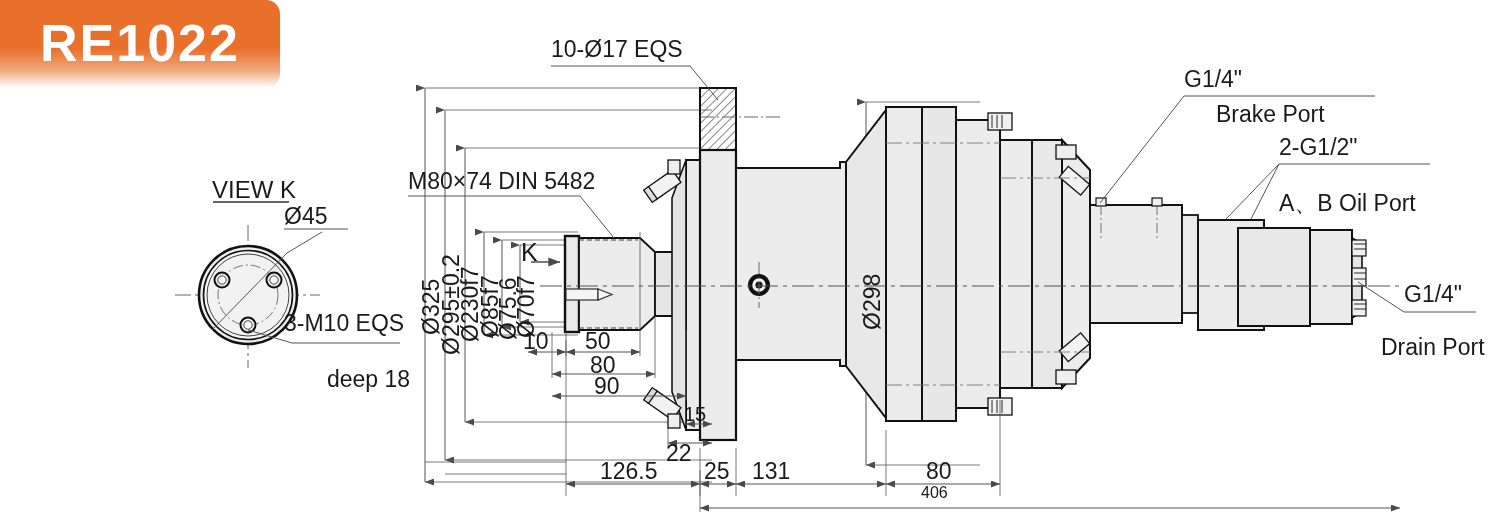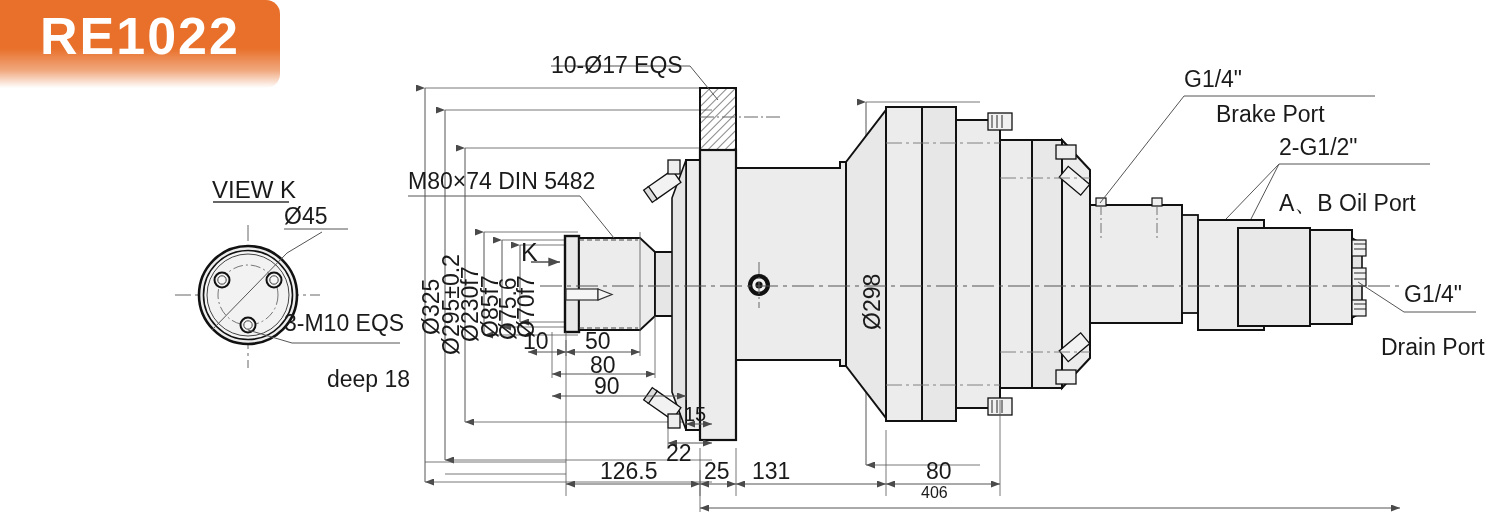--- a/index.html
+++ b/index.html
@@ -22,21 +22,21 @@
     left: 0px;
     top: 0px;
     width: 280px;
     height: 88px;
     border-radius: 0 14px 14px 0;
     background: linear-gradient(to bottom, #e8702a 0%, #e8702a 55%, #f0a87e 80%, #ffffff 100%);
     display: flex;
     align-items: flex-start;
     justify-content: center;
     box-sizing: border-box;
-    padding-top: 10px;
+    padding-top: 17px;
   }
   #badge-text {
     color: #ffffff;
     font-size: 52px;
     font-weight: bold;
     letter-spacing: 2px;
     line-height: 1;
     font-family: "Liberation Sans", sans-serif;
   }
   .lbl {
@@ -328,21 +328,21 @@
       <line x1="445" y1="474" x2="566" y2="474" stroke-width="0.8"></line>
     </g>
 
   </svg>
 
   <div class="lbl" style="left:212px; top:178px; font-size:24px;">VIEW K</div>
   <div class="lbl" style="left:284px; top:205px; font-size:23px;">Ø45</div>
   <div class="lbl" style="left:284px; top:312px; font-size:23px;">3-M10 EQS</div>
   <div class="lbl" style="left:283px; top:368px; font-size:23px;margin-left:44px;">deep 18</div>
 
-  <div class="lbl" style="left:551px; top:38px; font-size:23px;margin-top:16px;">10-Ø17 EQS</div>
+  <div class="lbl" style="left:551px; top:38px; font-size:23px;">10-Ø17 EQS</div>
   <div class="lbl" style="left:408px; top:170px; font-size:23px;">M80×74 DIN 5482</div>
 
   <div class="lbl" style="left:1184px; top:68px; font-size:23px;">G1/4"</div>
   <div class="lbl" style="left:1216px; top:103px; font-size:23px;">Brake Port</div>
   <div class="lbl" style="left:1279px; top:136px; font-size:23px;">2-G1/2"</div>
   <div class="lbl" style="left:1279px; top:192px; font-size:23px;">A、B Oil Port</div>
   <div class="lbl" style="left:1404px; top:283px; font-size:23px;">G1/4"</div>
   <div class="lbl" style="left:1381px; top:336px; font-size:23px;">Drain Port</div>
 
   <div class="lbl v" style="left:420px; top:335px; font-size:23px;">Ø325</div>

